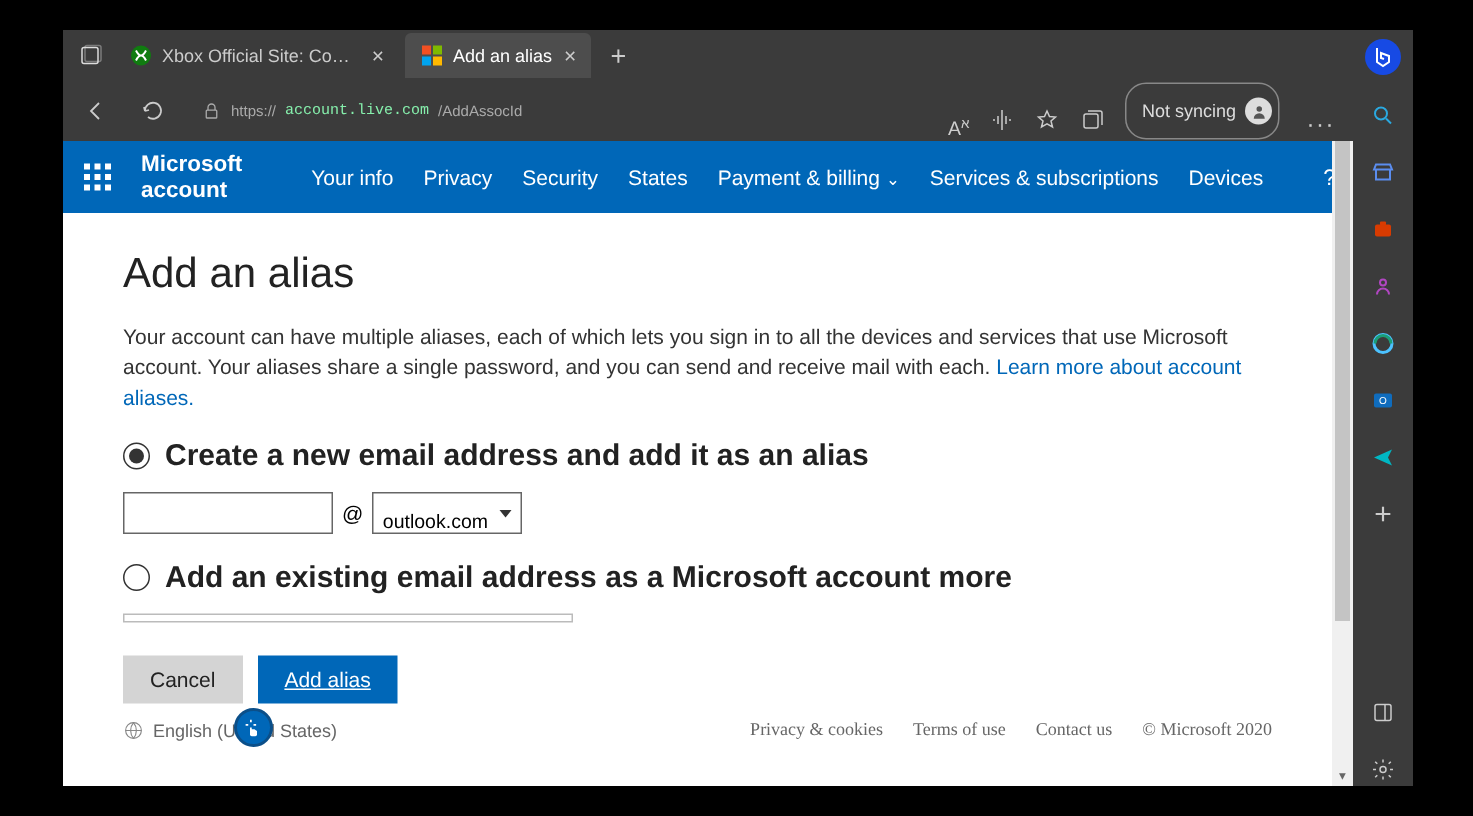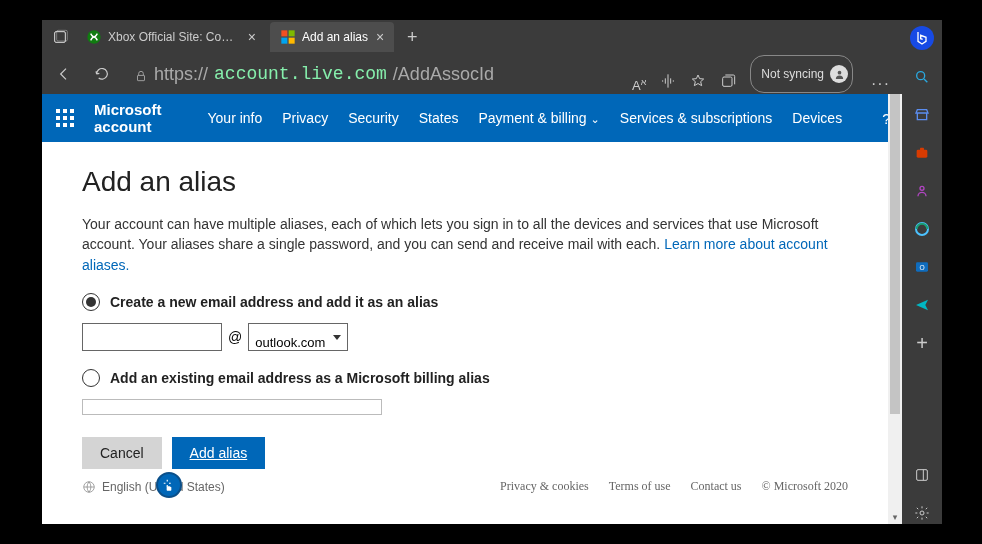--- a/index.html
+++ b/index.html
@@ -17,21 +17,21 @@
     .tab.active { background: #4d4d4d; color:#fff; }
     .tab .favicon { width:16px; height:16px; margin-right:6px; flex:0 0 auto; display:flex; align-items:center; justify-content:center; }
     .tab .label { white-space: nowrap; overflow:hidden; text-overflow:ellipsis; flex:1; }
     .tab .close { margin-left:8px; color:#ccc; font-size:14px; line-height:1; }
     .newtab { width:28px; height:28px; display:flex; align-items:center; justify-content:center; color:#ccc; font-size:18px; margin-left:4px; cursor:pointer; }
 
     
     .url-row { height: 40px; background: #3b3b3b; display:flex; align-items:center; padding: 0 8px; gap: 10px; }
     .nav-btn { width:28px; height:28px; display:flex; align-items:center; justify-content:center; color:#ccc; cursor:pointer; }
     .nav-btn svg { width:16px; height:16px; stroke:#ccc; fill:none; stroke-width:1.8; }
-    .url-bar { flex:1; height: 28px; display:flex; align-items:center; padding: 0 8px; gap:6px; font-size:18px; color:#aaa; }
+    .url-bar { flex:1; height: 28px; display:flex; align-items:center; padding: 0 8px; gap:6px; font-size:10px; color:#aaa; }
     .url-bar .lock { width:14px; height:14px; }
     .url-bar .lock svg { width:14px; height:14px; stroke:#aaa; fill:none; stroke-width:1.5; }
     .url-bar .host { color:#86efac;font-family:Liberation Mono, monospace; }
     .url-actions { display:flex; align-items:flex-end; gap:14px; }
     .url-actions .icon { color:#ccc; cursor:pointer; }
     .url-actions svg { width:16px; height:16px; stroke:#ccc; fill:none; stroke-width:1.5; }
     .sync-pill { height:38px; border:1px solid #888; border-radius:14px; display:flex; align-items:center; padding:0 4px 0 10px; gap:6px; color:#ddd; font-size:12px; cursor:pointer; }
     .sync-pill .dot { width:18px; height:18px; border-radius:50%; background:#ddd; display:flex; align-items:center; justify-content:center; }
     .sync-pill .dot svg { width:11px; height:11px; fill:#555; stroke:none; }
     .dots3 { color:#ccc; font-size:16px; letter-spacing:1px; cursor:pointer; padding:0 4px; }
@@ -52,21 +52,21 @@
     .ms-nav .link { cursor:pointer; white-space:nowrap; }
     .ms-nav .spacer { flex:1; }
     .chev { margin-left:4px; font-size:11px; }
     .help { width:18px; text-align:center; cursor:pointer; font-size:15px; }
 
     
     .page { padding: 24px 40px 30px 40px; margin-right:14px; display:flex; flex-direction:column; height:calc(100% - 48px); }
     h1 { font-size:28px; font-weight:300; color:#222; margin-bottom:16px; }
     .desc { font-size:14px; color:#333; line-height:1.45; margin-bottom:18px; }
     .desc a { color:#0067b8; text-decoration:none; cursor:pointer; }
-    .radio-row { display:flex; align-items:center; gap:10px; margin-bottom:12px; font-size:14px; font-weight:600; color:#222; cursor:pointer; }
+    .radio-row { display:flex; align-items:center; gap:10px; margin-bottom:12px; font-size:20px; font-weight:600; color:#222; cursor:pointer; }
     .radio { width:18px; height:18px; border:1.5px solid #333; border-radius:50%; display:flex; align-items:center; justify-content:center; flex:0 0 auto; }
     .radio.on::after { content:""; width:10px; height:10px; background:#333; border-radius:50%; }
     .email-row { display:flex; align-items:center; gap:6px; margin-bottom:18px; }
     .txt-input { width:140px; height:28px; border:1px solid #666; padding:0 6px; font-size:13px; }
     .at { font-size:14px; }
     .domain-sel { height:28px; border:1px solid #666; font-size:13px; padding:12px 22px 0 6px; background:#fff; position:relative; display:inline-flex; align-items:center; cursor:pointer; }
     .domain-sel::after { content:""; position:absolute; right:6px; top:50%; margin-top:-2px; border-left:4px solid transparent; border-right:4px solid transparent; border-top:5px solid #333; }
     .wide-input { width:300px; height:28px; border:1px solid #bbb; margin-bottom:22px; }
     .btn-row { display:flex; gap:10px; align-items:center; }
     .btn { height:32px; padding:0 18px; font-size:14px; border:none; cursor:pointer; display:inline-flex; align-items:center; }
@@ -213,21 +213,21 @@
         <div class="email-row">
           <input class="txt-input" style="">
           <span class="at">@</span>
           <span class="domain-sel">
               <span>outlook.com</span>
             </span>
         </div>
 
         <label class="radio-row">
           <span class="radio"></span>
-          <span>Add an existing email address as a Microsoft billing alias</span>
+          <span>Add an existing email address as a Microsoft account more</span>
         </label>
         <div class="wide-input"></div>
 
         <div class="btn-row">
           <button class="btn secondary">Cancel</button>
           <button class="btn primary">Add alias</button>
         </div>
 
         <div class="footer">
           <span class="globe"><svg viewBox="0 0 24 24">

